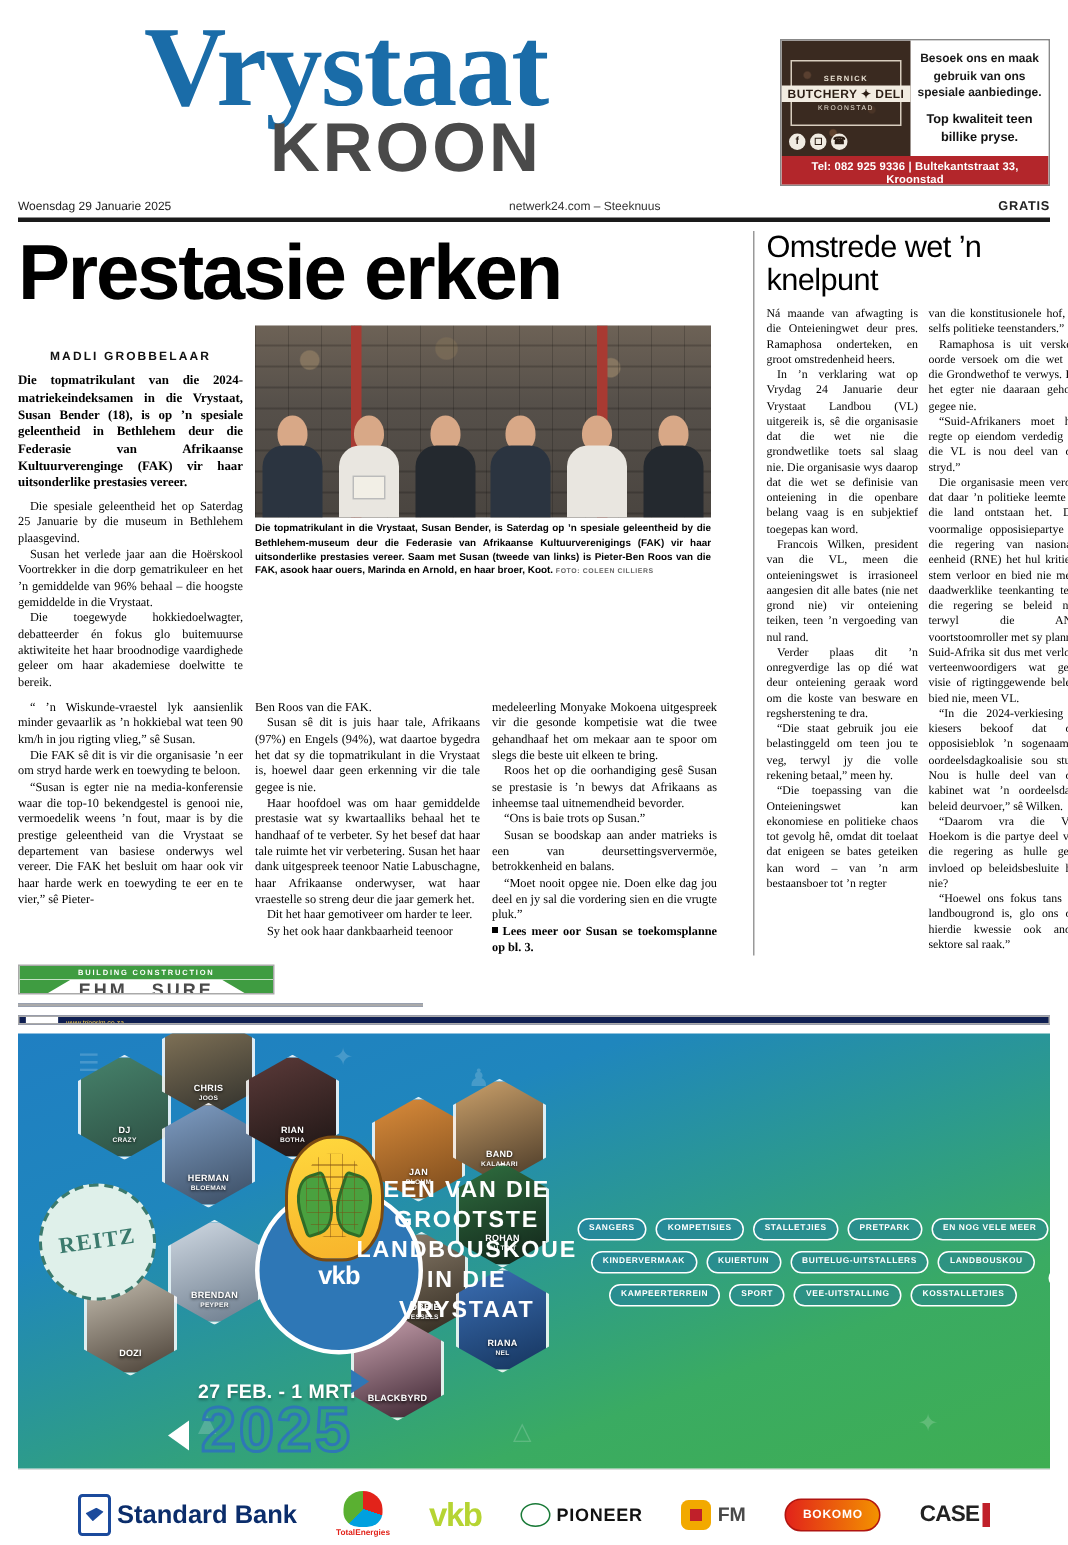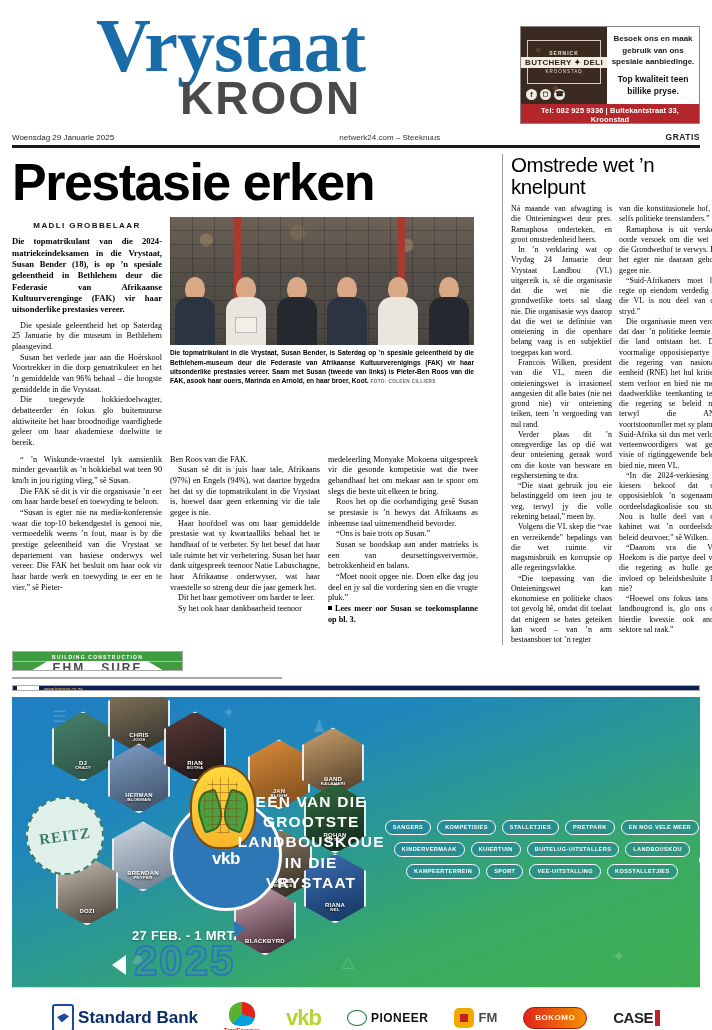--- a/index.html
+++ b/index.html
@@ -118,21 +118,21 @@
     font-family:"Liberation Sans",sans-serif; font-weight:bold;
     font-size:8px; letter-spacing:1.4px; color:#111;
     text-align:center; margin: 4px 0 6px 0;
   }
   .lede {
     font-family:"Liberation Serif", serif; font-weight:bold;
     font-size:8.6px; line-height:1.32; text-align:justify; color:#000;
   }
 
   .story-top { display:flex; gap:8px; }
-  .col-a { width: 150px; }
+  .col-a { width: 150px; margin-top: 12px; }
   .photo-block { width: 304px; }
   .photo {
     width: 100%; height: 128px;
     background: linear-gradient(180deg,#6d6256 0%, #56504a 40%, #4a4540 100%);
     position: relative; overflow:hidden;
   }
   .photo .wall {
     position:absolute; inset:0;
     background-image:
       linear-gradient(90deg, rgba(0,0,0,.22) 1px, transparent 1px),
@@ -445,21 +445,21 @@
           <div class="photo-caption">
             <span>Die topmatrikulant in die Vrystaat, Susan Bender, is Saterdag op ’n spesiale geleentheid by die Bethlehem-museum deur die Federasie van Afrikaanse Kultuurverenigings (FAK) vir haar uitsonderlike prestasies vereer. Saam met Susan (tweede van links) is Pieter-Ben Roos van die FAK, asook haar ouers, Marinda en Arnold, en haar broer, Koot.</span>
             <span class="photo-credit">FOTO: COLEEN CILLIERS</span>
           </div>
         </div>
       </div>
 
       <div class="story-bottom">
         <div class="col body-text">
           <p>“ ’n Wiskunde-vraestel lyk aansienlik minder gevaarlik as ’n hokkiebal wat teen 90 km/h in jou rigting vlieg,” sê Susan.</p>
-          <p>Die FAK sê dit is vir die organisasie ’n eer om haar harde besef en toewyding te beloon.</p>
+          <p>Die FAK sê dit is vir die organisasie ’n eer om stryd harde werk en toewyding te beloon.</p>
           <p>“Susan is egter nie na media-konferensie waar die top-10 bekendgestel is genooi nie, vermoedelik weens ’n fout, maar is by die prestige geleentheid van die Vrystaat se departement van basiese onderwys wel vereer. Die FAK het besluit om haar ook vir haar harde werk en toewyding te eer en te vier,” sê Pieter-</p>
         </div>
         <div class="col mid body-text">
           <p style="text-indent:0">Ben Roos van die FAK.</p>
           <p>Susan sê dit is juis haar tale, Afrikaans (97%) en Engels (94%), wat daartoe bygedra het dat sy die topmatrikulant in die Vrystaat is, hoewel daar geen erkenning vir die tale gegee is nie.</p>
           <p>Haar hoofdoel was om haar gemiddelde prestasie wat sy kwartaalliks behaal het te handhaaf of te verbeter. Sy het besef dat haar tale ruimte het vir verbetering. Susan het haar dank uitgespreek teenoor Natie Labuschagne, haar Afrikaanse onderwyser, wat haar vraestelle so streng deur die jaar gemerk het.</p>
           <p>Dit het haar gemotiveer om harder te leer.</p>
           <p>Sy het ook haar dankbaarheid teenoor</p>
         </div>
         <div class="col r3 body-text">
@@ -475,21 +475,20 @@
 
     <div class="right-pane">
       <div class="r-headline">Omstrede wet ’n knelpunt</div>
       <div class="r-cols">
         <div class="r-col">
           <p style="text-indent:0">Ná maande van afwagting is die Onteieningwet deur pres. Ramaphosa onderteken, en groot omstredenheid heers.</p>
           <p>In ’n verklaring wat op Vrydag 24 Januarie deur Vrystaat Landbou (VL) uitgereik is, sê die organisasie dat die wet nie die grondwetlike toets sal slaag nie. Die organisasie wys daarop dat die wet se definisie van onteiening in die openbare belang vaag is en subjektief toegepas kan word.</p>
           <p>Francois Wilken, president van die VL, meen die onteieningswet is irrasioneel aangesien dit alle bates (nie net grond nie) vir onteiening teiken, teen ’n vergoeding van nul rand.</p>
           <p>Verder plaas dit ’n onregverdige las op dié wat deur onteiening geraak word om die koste van besware en regsherstening te dra.</p>
           <p>“Die staat gebruik jou eie belastinggeld om teen jou te veg, terwyl jy die volle rekening betaal,” meen hy.</p>
-          <p>Volgens die VL skep die “vae en verreikende” bepalings van die wet ruimte vir magsmisbruik en korrupsie op alle regeringsvlakke.</p>
           <p>“Die toepassing van die Onteieningswet kan ekonomiese en politieke chaos tot gevolg hê, omdat dit toelaat dat enigeen se bates geteiken kan word – van ’n arm bestaansboer tot ’n regter</p>
         </div>
         <div class="r-col">
           <p style="text-indent:0">van die konstitusionele hof, of selfs politieke teenstanders.”</p>
           <p>Ramaphosa is uit verskeie oorde versoek om die wet na die Grondwethof te verwys. Hy het egter nie daaraan gehoor gegee nie.</p>
           <p>“Suid-Afrikaners moet hul regte op eiendom verdedig en die VL is nou deel van die stryd.”</p>
           <p>Die organisasie meen verder dat daar ’n politieke leemte in die land ontstaan het. Die voormalige opposisiepartye in die regering van nasionale eenheid (RNE) het hul kritiese stem verloor en bied nie meer daadwerklike teenkanting teen die regering se beleid nie, terwyl die ANC voortstoomroller met sy planne. Suid-Afrika sit dus met verlose verteenwoordigers wat geen visie of rigtinggewende beleid bied nie, meen VL.</p>
           <p>“In die 2024-verkiesing is kiesers bekoof dat die opposisieblok ’n sogenaamde oordeelsdagkoalisie sou stuit. Nou is hulle deel van die kabinet wat ’n oordeelsdag-beleid deurvoer,” sê Wilken.</p>
           <p>“Daarom vra die VL: Hoekom is die partye deel van die regering as hulle geen invloed op beleidsbesluite het nie?</p>
           <p>“Hoewel ons fokus tans op landbougrond is, glo ons dat hierdie kwessie ook ander sektore sal raak.”</p>

